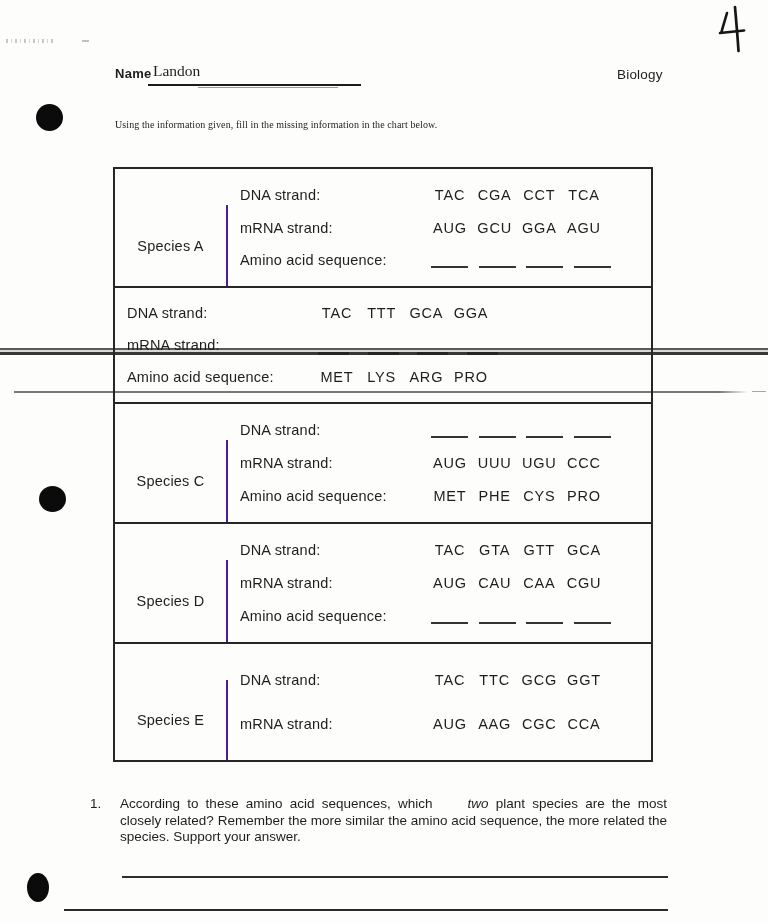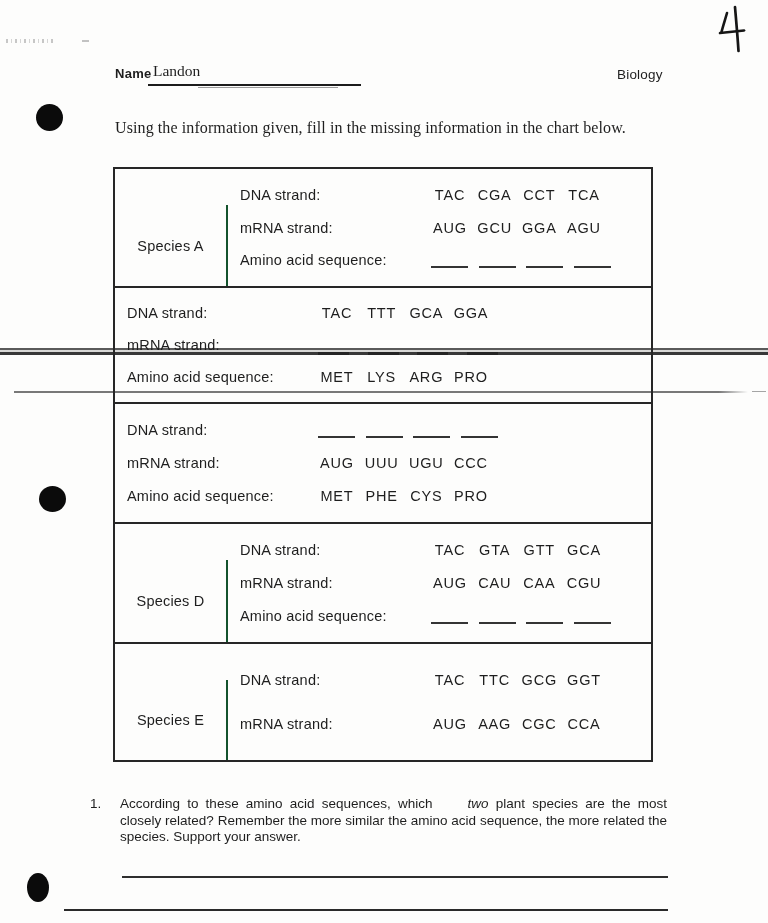--- a/index.html
+++ b/index.html
@@ -24,29 +24,29 @@
     background:linear-gradient(90deg,#787878 0 96%,transparent);}
   #artifact-line-tail{left:752px;top:391px;width:14px;height:1px;background:#a5a5a5;}
 
   
   #page-number-svg{left:712px;top:3px;}
   #name-label{left:115px;top:66px;font-size:13px;font-weight:bold;letter-spacing:.3px;}
   #name-value{left:153px;top:62px;font-family:"Liberation Serif", serif;font-size:15.5px;}
   #name-underline{left:148px;top:84px;width:213px;height:2px;background:#1c1c1c;}
   #name-underline2{left:198px;top:87px;width:140px;height:1px;background:#9b9b9b;}
   #course-label{left:617px;top:67px;font-size:13.5px;font-weight:normal;letter-spacing:.2px;}
-  #instruction{left:115px;top:119px;font-family:"Liberation Serif", serif;font-size:16px;letter-spacing:.1px;text-align:center;}
+  #instruction{left:115px;top:119px;font-family:"Liberation Serif", serif;font-size:10px;letter-spacing:.1px;text-align:center;}
 
   
   #species-table{left:113px;top:167px;width:536px;border:2px solid #262626;background:transparent;}
   .trow{display:flex;}
   .trow + .trow{border-top:2px solid #262626;}
   #row-a{height:117px;} #row-b{height:114px;} #row-c{height:118px;}
   #row-d{height:118px;} #row-e{height:116px;}
-  .species-cell{width:111px;border-right:2px solid #14532d;display:flex;
+  .species-cell{width:111px;border-right:2px solid #4c1d95;display:flex;
     align-items:center;justify-content:center;font-size:14.5px;letter-spacing:.2px;margin-top:36px;}
   .seq-cell{flex:1;display:flex;flex-direction:column;justify-content:space-evenly;
     padding:4px 0 4px 12px;position:relative;}
   .seq-line{position:relative;height:22px;display:flex;align-items:center;}
   .seq-label{font-size:14.5px;letter-spacing:.2px;}
   .codons{position:absolute;left:191px;width:172px;display:flex;justify-content:space-between;}
   .codon{display:inline-block;width:38px;text-align:center;font-size:14.5px;letter-spacing:.8px;}
   .codons.blanks{width:180px;top:2px;}
   .blank{display:inline-block;width:37px;height:15px;border-bottom:2px solid #343434;}
   .blank.short{width:31px;border-bottom:3px solid #242424;height:12px;margin-top:4px;}
@@ -149,20 +149,21 @@
           <span class="codon">MET</span>
           <span class="codon">LYS</span>
           <span class="codon">ARG</span>
           <span class="codon">PRO</span>
         </span>
       </div>
     </div>
   </div>
 
   <div class="trow" id="row-c">
+    <div class="species-cell">Species C</div>
     <div class="seq-cell">
       <div class="seq-line">
         <span class="seq-label">DNA strand:</span>
         <span class="codons blanks">
           <span class="blank"></span>
           <span class="blank"></span>
           <span class="blank"></span>
           <span class="blank"></span>
         </span>
       </div>

